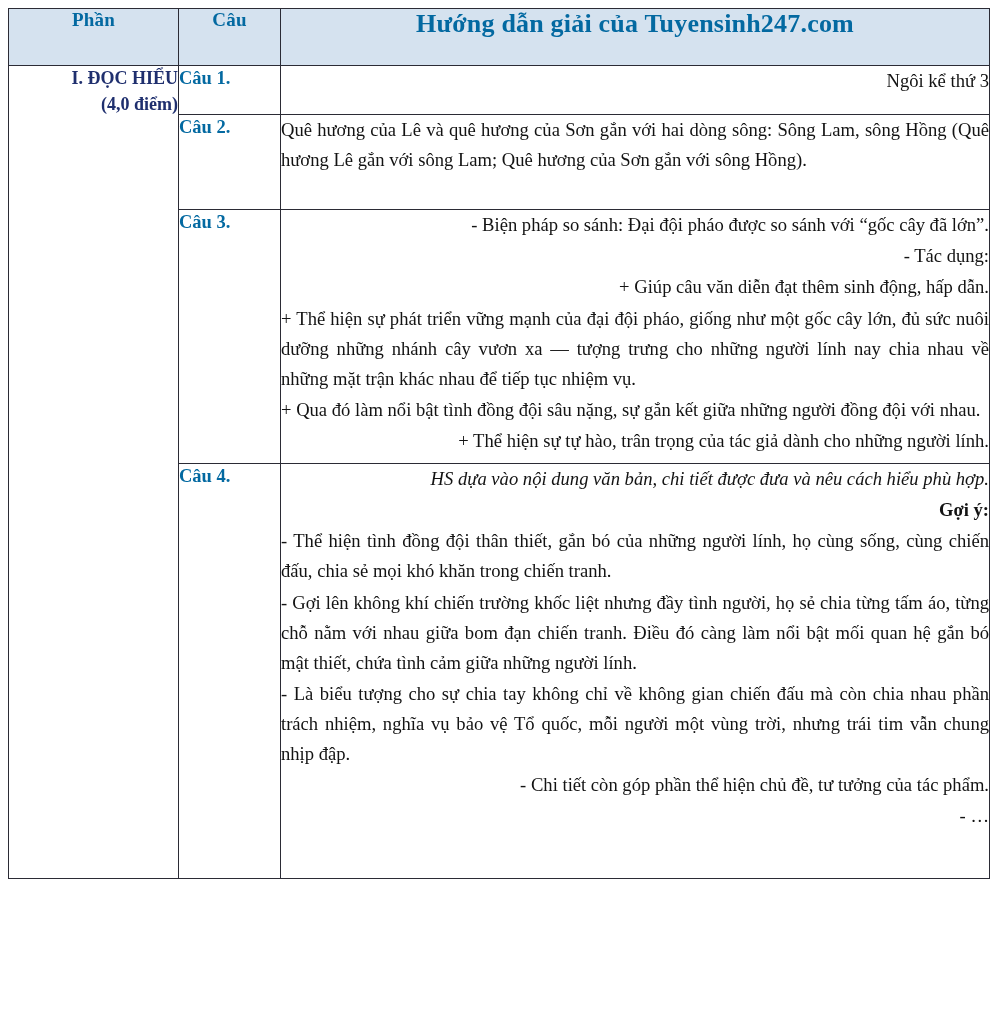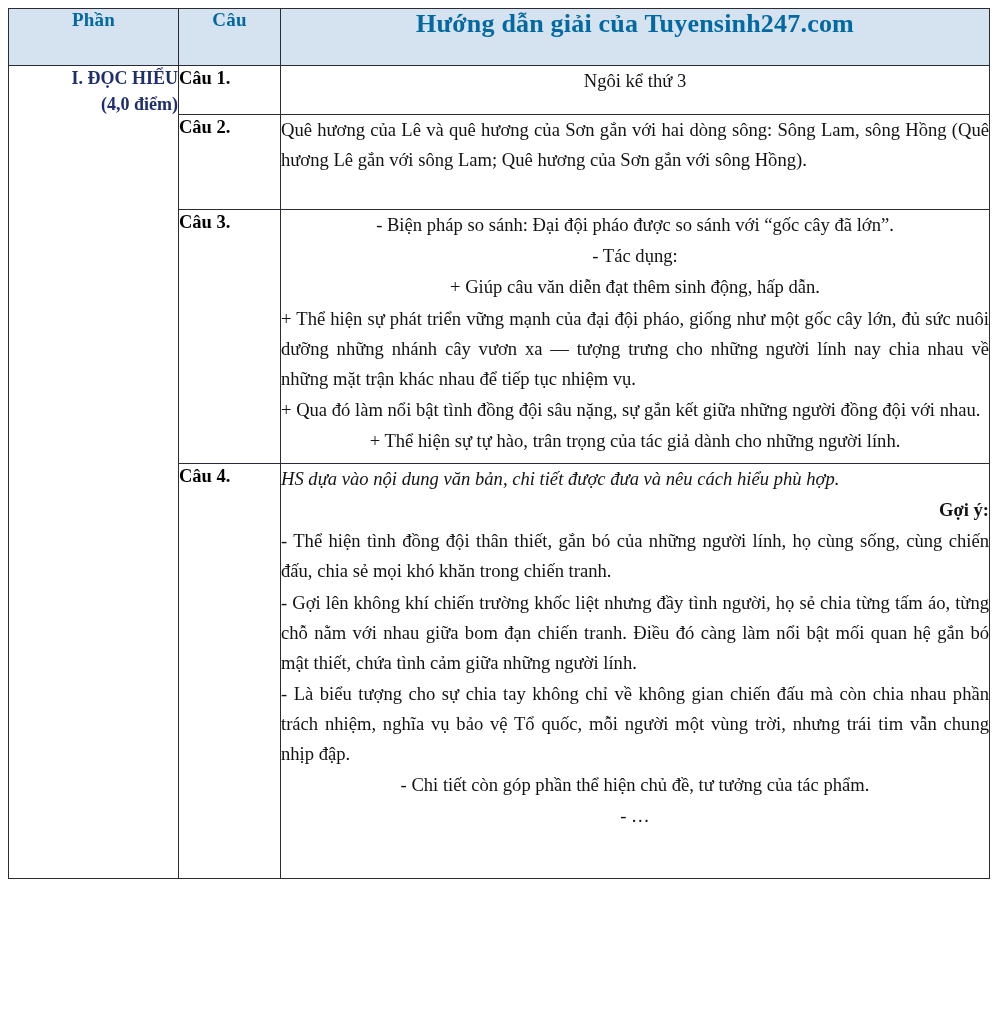--- a/index.html
+++ b/index.html
@@ -66,21 +66,21 @@
     font-weight: bold;
     font-size: 18px;
     line-height: 1.42;
     text-align: right;
     white-space: nowrap;
   }
 
   
   td.q-cell {
     padding: 13px 6px 8px 12px;
-    color: #000000;
+    color: #0369a1;
     font-weight: bold;
     font-size: 18.5px;
     line-height: 1.4;
     white-space: nowrap;
   }
 
   
   td.content-cell {
     padding: 12px 14px 12px 13px;
     font-size: 18.6px;
@@ -90,25 +90,25 @@
     text-justify: inter-word;
     hyphens: none;
   }
 
   td.content-cell p {
     margin: 0 0 1px 0;
     text-align: justify;
   }
   td.content-cell p.last-line,
   td.content-cell p.noj {
-    text-align: center;
+    text-align: right;
   }
   td.content-cell p.italic {
     font-style: italic;
-    text-align: left;
+    text-align: right;
   }
   td.content-cell p.bold {
     font-weight: bold;
     text-align: right;
   }
 
   
   tr.row-c1 td { height: 48px; }
   tr.row-c2 td.content-cell { padding-bottom: 33px; }
   tr.row-c3 td.content-cell { padding-bottom: 6px; }

